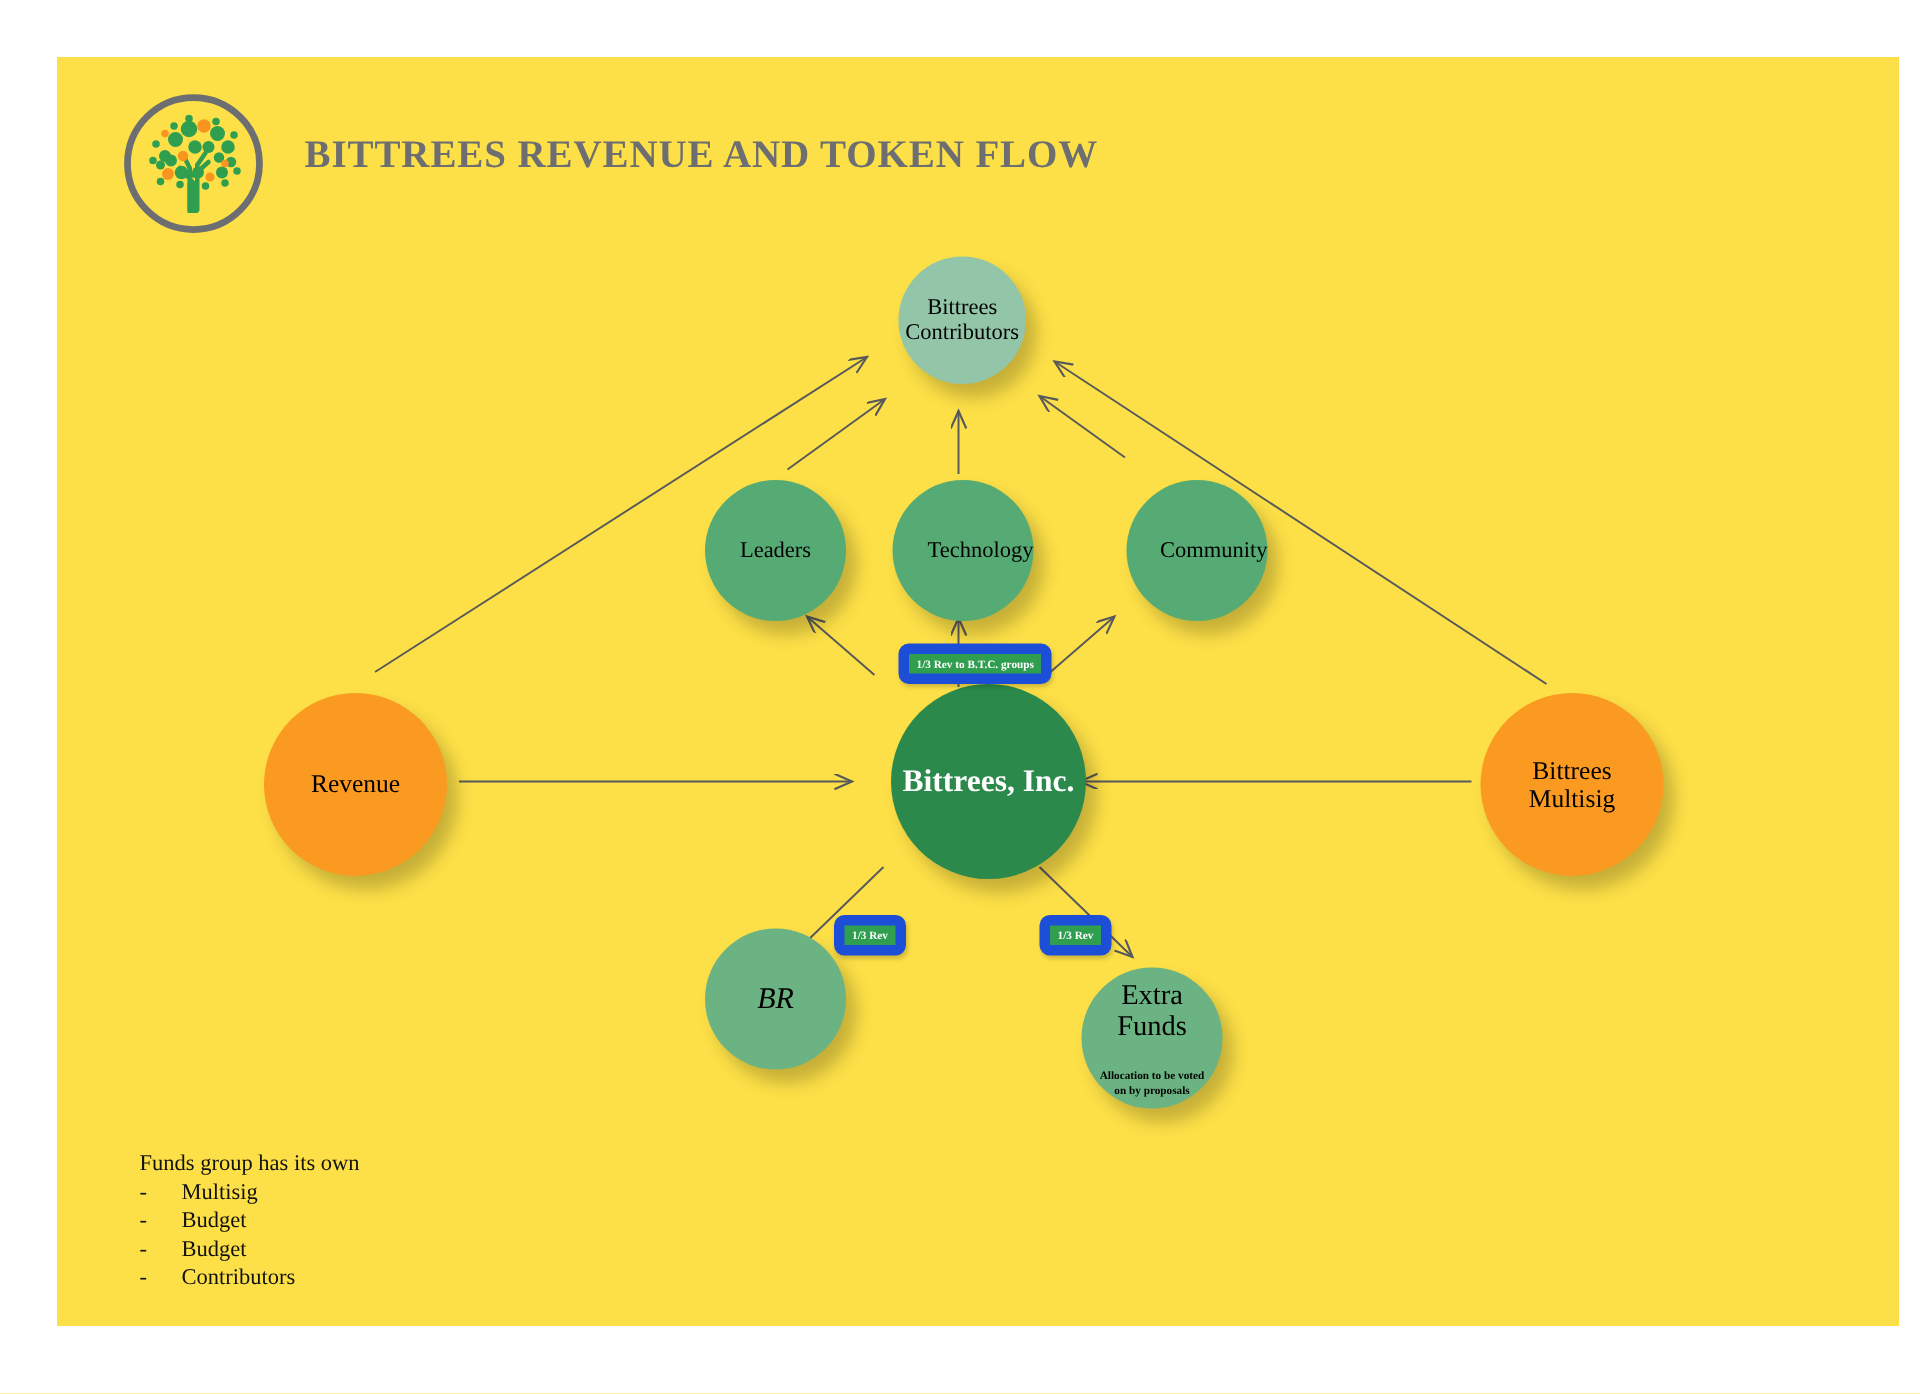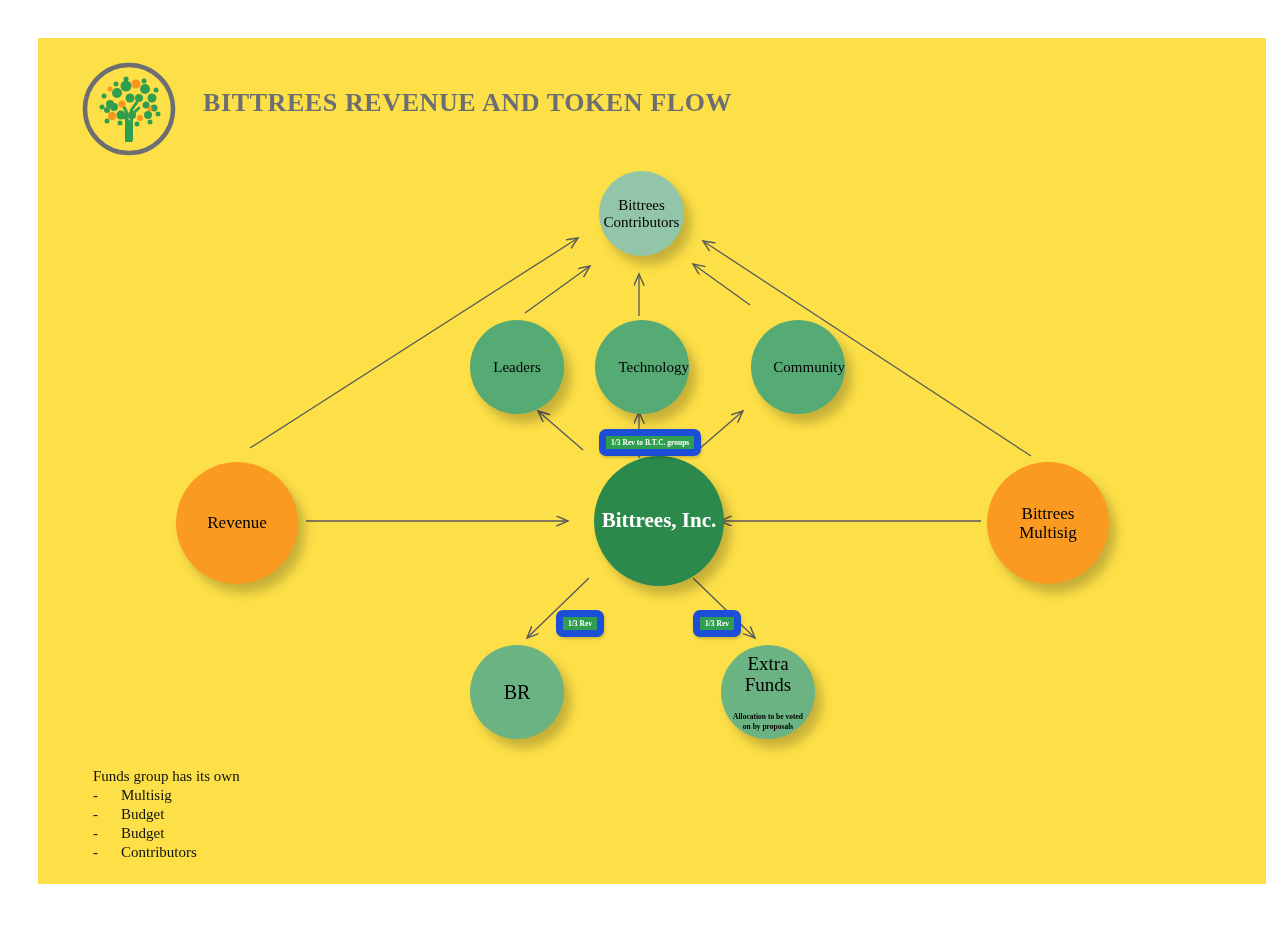--- a/index.html
+++ b/index.html
@@ -183,21 +183,21 @@
 
     <div class="node n-orange" style="left:138px;top:424px;width:122px;height:122px;">
       <span class="lbl">Revenue</span>
     </div>
 
     <div class="node n-orange" style="left:949px;top:424px;width:122px;height:122px;">
       <span class="lbl">Bittrees</span>
       <span class="lbl">Multisig</span>
     </div>
 
-    <div class="node n-br" style="left:432px;top:607px;width:94px;height:94px;">
+    <div class="node n-br" style="left:432px;top:581px;width:94px;height:94px;font-style:italic;">
       <span class="lbl">BR</span>
     </div>
 
     <div class="node n-extra" style="left:683px;top:607px;width:94px;height:94px;">
       <span class="lbl">Extra</span>
       <span class="lbl">Funds</span>
       <span class="sub">Allocation to be voted on by proposals</span>
     </div>
 
     <div class="elabel" style="left:561px;top:391px;">1/3 Rev to B.T.C. groups</div>

